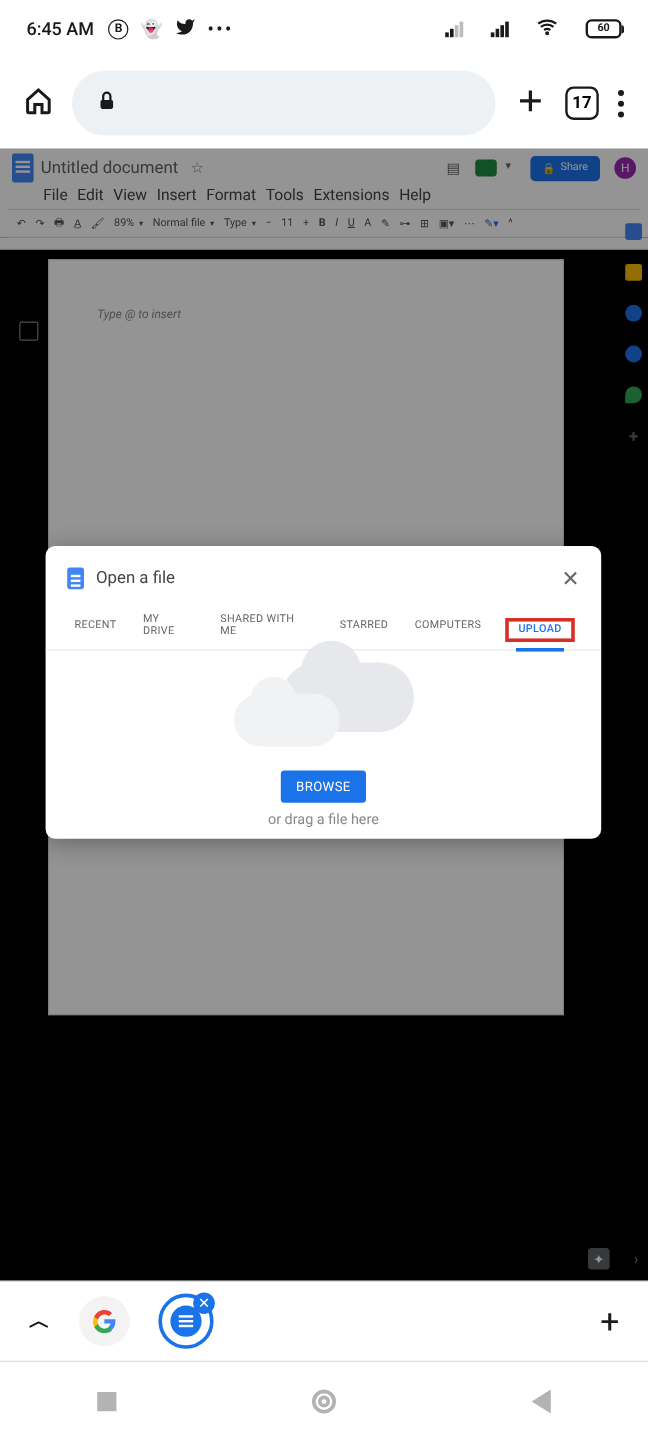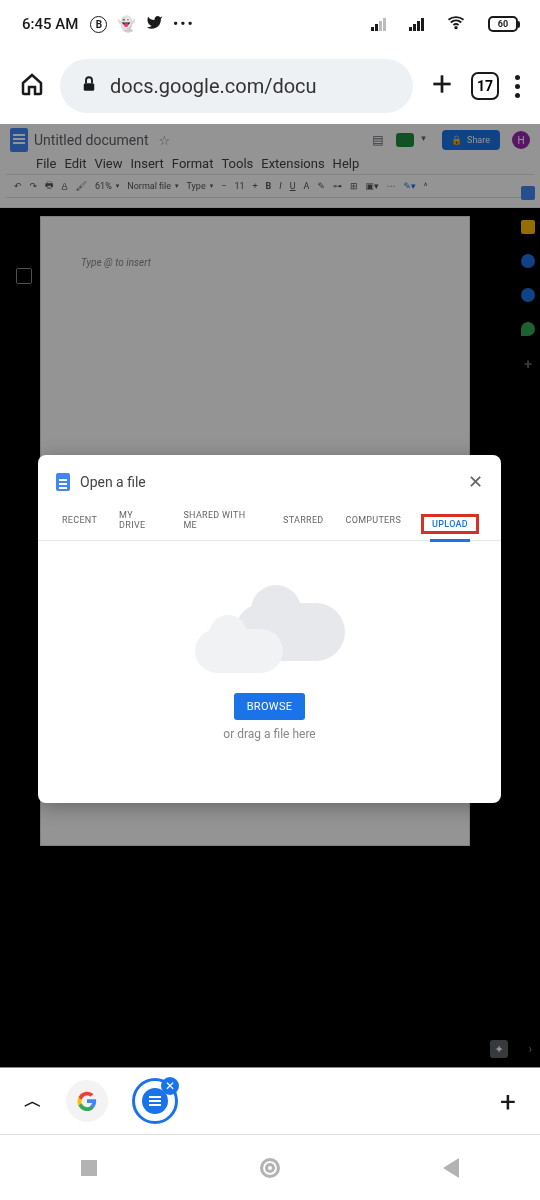--- a/index.html
+++ b/index.html
@@ -63,21 +63,21 @@
     .sp-keep { background: #fbbc04; }
     .sp-tasks { background: #1a73e8; border-radius: 50%; }
     .sp-contacts { background: #1a73e8; border-radius: 50%; }
     .sp-maps { background: #34a853; border-radius: 50% 50% 50% 0; }
     .sp-plus { color: #5f6368; font-weight: 700; font-size: 14px; }
 
     .corner-btn { position: absolute; bottom: 10px; right: 32px; width: 18px; height: 18px; background: #606468; border-radius: 3px; display:flex; align-items:center; justify-content:center; color:#fff; font-size:11px; }
     .corner-arrow { position: absolute; bottom: 12px; right: 8px; color: #888; font-size: 12px; }
 
     
-    .modal { position: absolute; left: 38px; top: 455px; width: 463px; height: 348px; background: #fff; border-radius: 8px; box-shadow: 0 4px 20px rgba(0,0,0,0.3); z-index: 10; display:flex; flex-direction:column; }
+    .modal { position: absolute; left: 38px; top: 455px; width: 463px; height: 244px; background: #fff; border-radius: 8px; box-shadow: 0 4px 20px rgba(0,0,0,0.3); z-index: 10; display:flex; flex-direction:column; }
     .modal-hdr { display: flex; align-items: center; padding: 16px 18px 8px 18px; gap: 10px; }
     .modal-hdr .docs-ic { width: 14px; height: 18px; }
     .modal-title { font-size: 14px; color: #444; flex: 1; }
     .close-x { color: #666; font-size: 18px; cursor: pointer; }
     .modal-tabs { display: flex; gap: 18px; padding: 4px 22px 0 22px; border-bottom: 1px solid #e7e7e7; font-size: 9px; color: #666; letter-spacing: 0.3px; align-items: center; }
     .modal-tab { padding: 6px 2px 10px 2px; }
     .modal-tab.active { color: #1a73e8; border-bottom: 3px solid #1a73e8; margin-bottom: -1px; font-weight: 500; }
     .highlight-box { border: 3px solid #d93025; padding: 2px 6px; margin-bottom: -3px; }
     .modal-body { flex:1; display: flex; flex-direction: column; align-items: center; justify-content: center; }
     .cloud { position: relative; width: 150px; height: 70px; margin-bottom: 20px; }
@@ -151,21 +151,20 @@
         <path d="M3 11l9-8 9 8v10a1 1 0 01-1 1h-5v-7h-6v7H4a1 1 0 01-1-1z"></path>
       </svg>
   </span>
   <div class="url-pill">
     <span class="lock">
       <svg viewBox="0 0 24 24" fill="#1a1a1a">
           <rect x="5" y="11" width="14" height="10" rx="2"></rect>
           <path d="M8 11V7a4 4 0 118 0v4" fill="none" stroke="#1a1a1a" stroke-width="2.5"></path>
         </svg>
     </span>
-    <span>docs.google.com/docu</span>
   </div>
   <span class="plus-ic">
     <svg viewBox="0 0 24 24" fill="none" stroke-width="2.5">
         <line x1="12" y1="4" x2="12" y2="20"></line>
         <line x1="4" y1="12" x2="20" y2="12"></line>
       </svg>
   </span>
   <span class="tabs-badge">17</span>
   <div class="kebab">
       <span></span>
@@ -195,21 +194,21 @@
       <span>Tools</span>
       <span>Extensions</span>
       <span>Help</span>
     </div>
     <div class="toolbar">
       <span class="tb">↶</span>
       <span class="tb">↷</span>
       <span class="tb">🖶</span>
       <span class="tb">A̲</span>
       <span class="tb">🖌</span>
-      <span class="tb sel">61%</span>
+      <span class="tb sel">89%</span>
       <span class="tb sel">Normal file</span>
       <span class="tb sel">Type</span>
       <span class="tb">−</span>
       <span class="tb">11</span>
       <span class="tb">+</span>
       <span class="tb"><b>B</b></span>
       <span class="tb"><i>I</i></span>
       <span class="tb"><u>U</u></span>
       <span class="tb">A</span>
       <span class="tb">✎</span>

